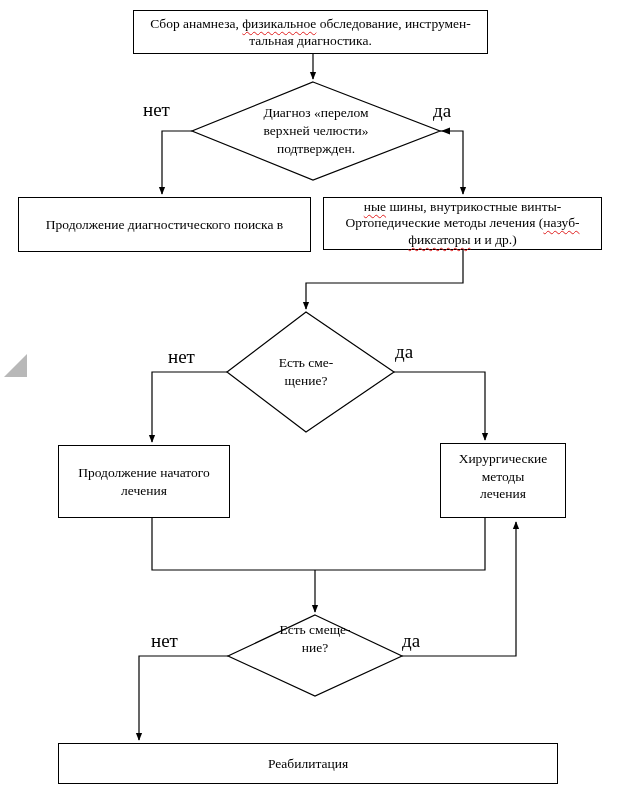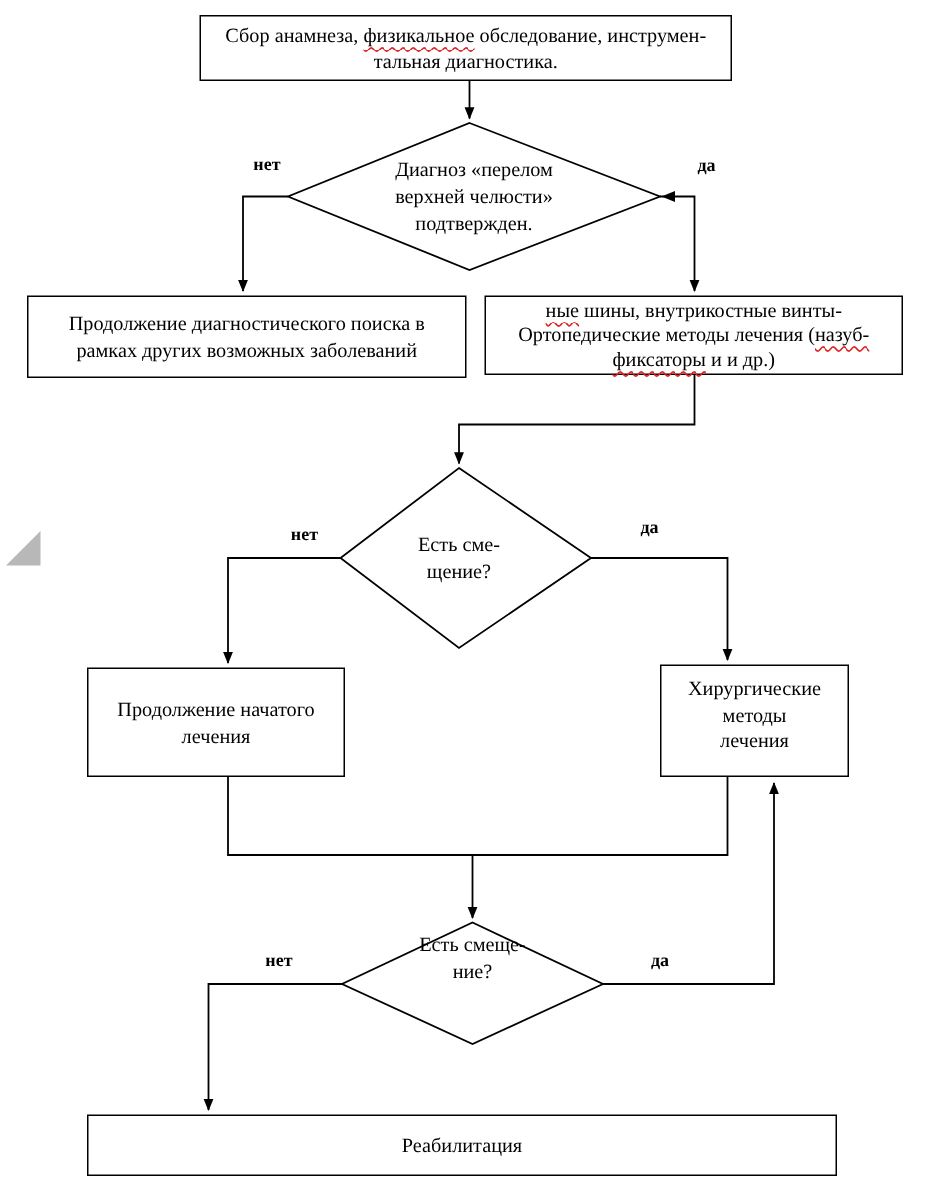--- a/index.html
+++ b/index.html
@@ -22,22 +22,22 @@
     font-size: 13.5px; line-height: 17.5px;
   }
   .node.top-align { justify-content: flex-start; padding-top: 6px; }
 
   .dtext {
     position: absolute; text-align: center;
     font-size: 13.5px; line-height: 18px;
   }
 
   .lbl {
-    position: absolute; width: 44px; text-align: right;
-    font-size: 12px; line-height: 15px; font-weight: bold;
+    position: absolute; width: 44px; text-align: left;
+    font-size: 19px; line-height: 15px;
   }
 
   .misspelled {
     text-decoration-line: underline;
     text-decoration-style: wavy;
     text-decoration-color: #e02020;
     text-decoration-thickness: 1px;
     text-underline-offset: 2.5px;
   }
 
@@ -77,21 +77,20 @@
     <polyline points="402,656 516,656 516,522" fill="none" stroke="#000" stroke-width="1.2" marker-end="url(#ah)"></polyline>
   </svg>
 
   <div class="node" style="left:133px; top:10px; width:355px; height:44px;">
     <div><span>Сбор анамнеза, </span><span class="misspelled">физикальное</span><span> обследование, инструмен-</span></div>
     <div>тальная диагностика.</div>
   </div>
 
   <div class="node" style="left:18px; top:197px; width:293px; height:55px;">
     <div>Продолжение диагностического поиска в</div>
-    <div>рамках других возможных заболеваний</div>
   </div>
 
   <div class="node" style="left:323px; top:197px; width:279px; height:53px; line-height:16.5px;">
     <div><span class="misspelled">ные</span><span> шины, внутрикостные винты-</span></div>
     <div><span>Ортопедические методы лечения (</span><span class="misspelled">назуб-</span></div>
     <div><span class="misspelled">фиксаторы</span><span> и и др.)</span></div>
   </div>
 
   <div class="node" style="left:58px; top:445px; width:172px; height:73px;">
     <div>Продолжение начатого</div>

